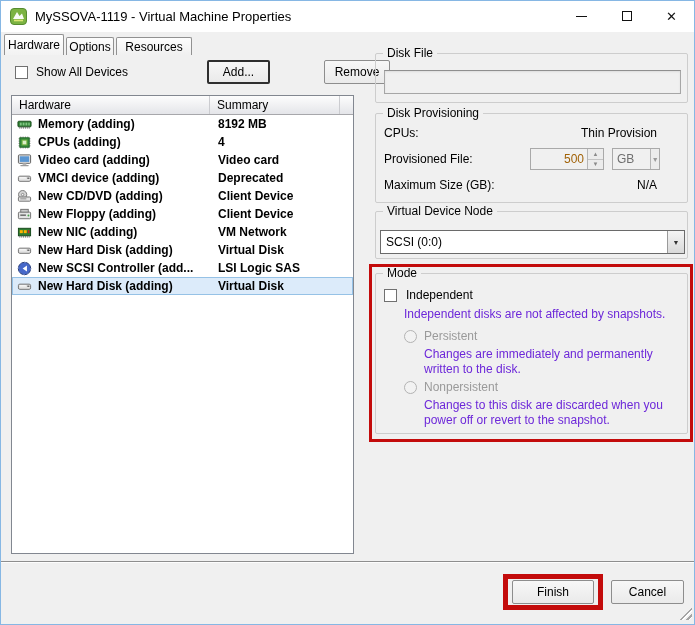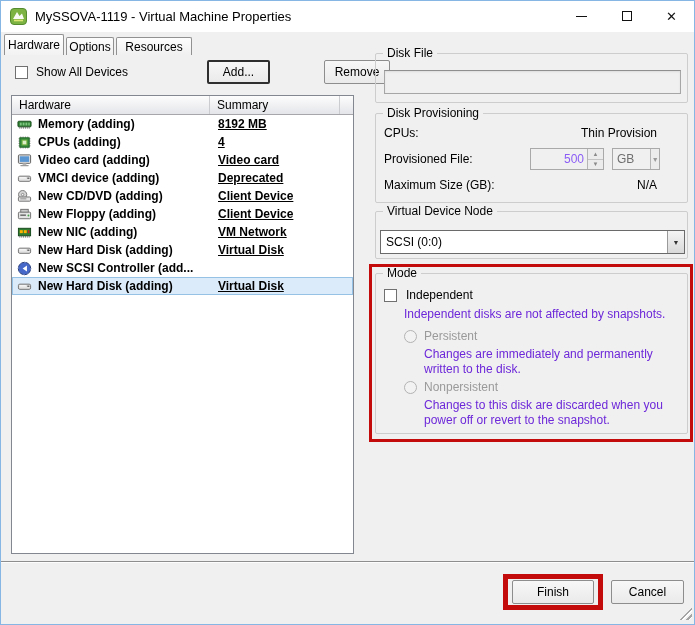--- a/index.html
+++ b/index.html
@@ -35,34 +35,34 @@
   
   #list { position:absolute; left:10px; top:94px; width:343px; height:459px; background:#fff; border:1px solid #828790; }
   #lhead { display:flex; height:19px; background:linear-gradient(#fdfdfd,#e4e5e9); border-bottom:1px solid #a7a7ab; }
   .hcell { padding:2px 0 0 7px; border-right:1px solid #cbccd0; font-size:12px; }
   .hc1 { width:198px; } .hc2 { width:130px; } .hcf { flex:1; border-right:none; }
   .lrow { display:flex; align-items:center; height:18px; font-weight:bold; font-size:12px; white-space:nowrap; }
   .lrow.sel { background:#dcebfa; box-shadow:inset 0 0 0 1px #96c2e6; }
   .licon { width:26px; padding-left:5px; display:flex; align-items:center; }
   .licon svg { width:15px; height:15px; }
   .lname { width:172px; overflow:hidden; }
-  .lsum { flex:1; padding-left:8px; overflow:hidden;text-decoration:underline; }
+  .lsum { flex:1; padding-left:8px; overflow:hidden; }
   
   .group { position:absolute; border:1px solid #cdcdcd; border-radius:2px; }
   .gtitle { position:absolute; top:-8px; left:7px; background:#f0f0f0; padding:0 4px; font-size:12px; }
   #g-diskfile { left:374px; top:52px; width:313px; height:50px; }
   #diskfile-input { position:absolute; left:8px; top:16px; width:297px; height:24px; background:#f0f0f0;
       border:1px solid #a6a6a6; border-top-color:#8f8f8f; box-shadow:inset 0 1px 2px rgba(0,0,0,.08); }
   #g-prov { left:374px; top:112px; width:313px; height:90px; }
   .prow { position:absolute; left:8px; right:8px; }
   .rval { position:absolute; right:22px; }
   #prov-type-row { top:12px; } #prov-max-row { top:64px; }
   #spinner { position:absolute; left:154px; top:34px; width:74px; height:22px; background:#f0f0f0;
       border:1px solid #a9a9a9; display:flex; }
-  #spinner .num { flex:1; text-align:right; padding:3px 3px 0 0; color:#8b5cf6; }
+  #spinner .num { flex:1; text-align:right; padding:3px 3px 0 0; color:#a16207; }
   .spinbtns { width:16px; border-left:1px solid #b5b5b5; display:flex; flex-direction:column; }
   .spinbtns div { flex:1; display:flex; align-items:center; justify-content:center;
       font-size:6px; color:#8a8a8a; border-bottom:1px solid #c4c4c4; background:#ececec; }
   .spinbtns div:last-child { border-bottom:none; }
   #unitcombo { position:absolute; left:236px; top:34px; width:48px; height:22px; background:#f0f0f0;
       border:1px solid #a9a9a9; display:flex;gap:16px; }
   #unitcombo .val { flex:1; padding:3px 0 0 4px; color:#6f6f6f; }
   .droparrow { width:17px; background:#ececec; border-left:1px solid #b5b5b5;
       display:flex; align-items:center; justify-content:center; font-size:7px; color:#9a9a9a; }
   #g-vdn { left:374px; top:210px; width:313px; height:48px; }
@@ -236,20 +236,21 @@
         </div>
         <div class="lrow">
           <span class="licon">
             <svg viewBox="0 0 16 16">
               <circle cx="8" cy="8" r="6.6" fill="#4668c9" stroke="#24386f"></circle>
               <circle cx="8" cy="8" r="6.6" fill="none" stroke="#8fa6e0" stroke-width="0.8" stroke-dasharray="2 3"></circle>
               <path d="M10.6 4.8 L6 8 L10.6 11.2 Z" fill="#fff"></path>
             </svg>
           </span>
           <span class="lname">New SCSI Controller (add...</span>
+          <span class="lsum">LSI Logic SAS</span>
         </div>
         <div class="lrow sel">
           <span class="licon">
             <svg viewBox="0 0 16 16">
               <rect x="1.5" y="5.5" width="13" height="5.5" rx="1.5" fill="#e3e3e3" stroke="#6e6e6e"></rect>
               <line x1="3" y1="7.3" x2="9.5" y2="7.3" stroke="#fff" stroke-width="1"></line>
               <rect x="11" y="7" width="2.2" height="1.4" fill="#5a5a5a"></rect>
             </svg>
           </span>
           <span class="lname">New Hard Disk (adding)</span>

